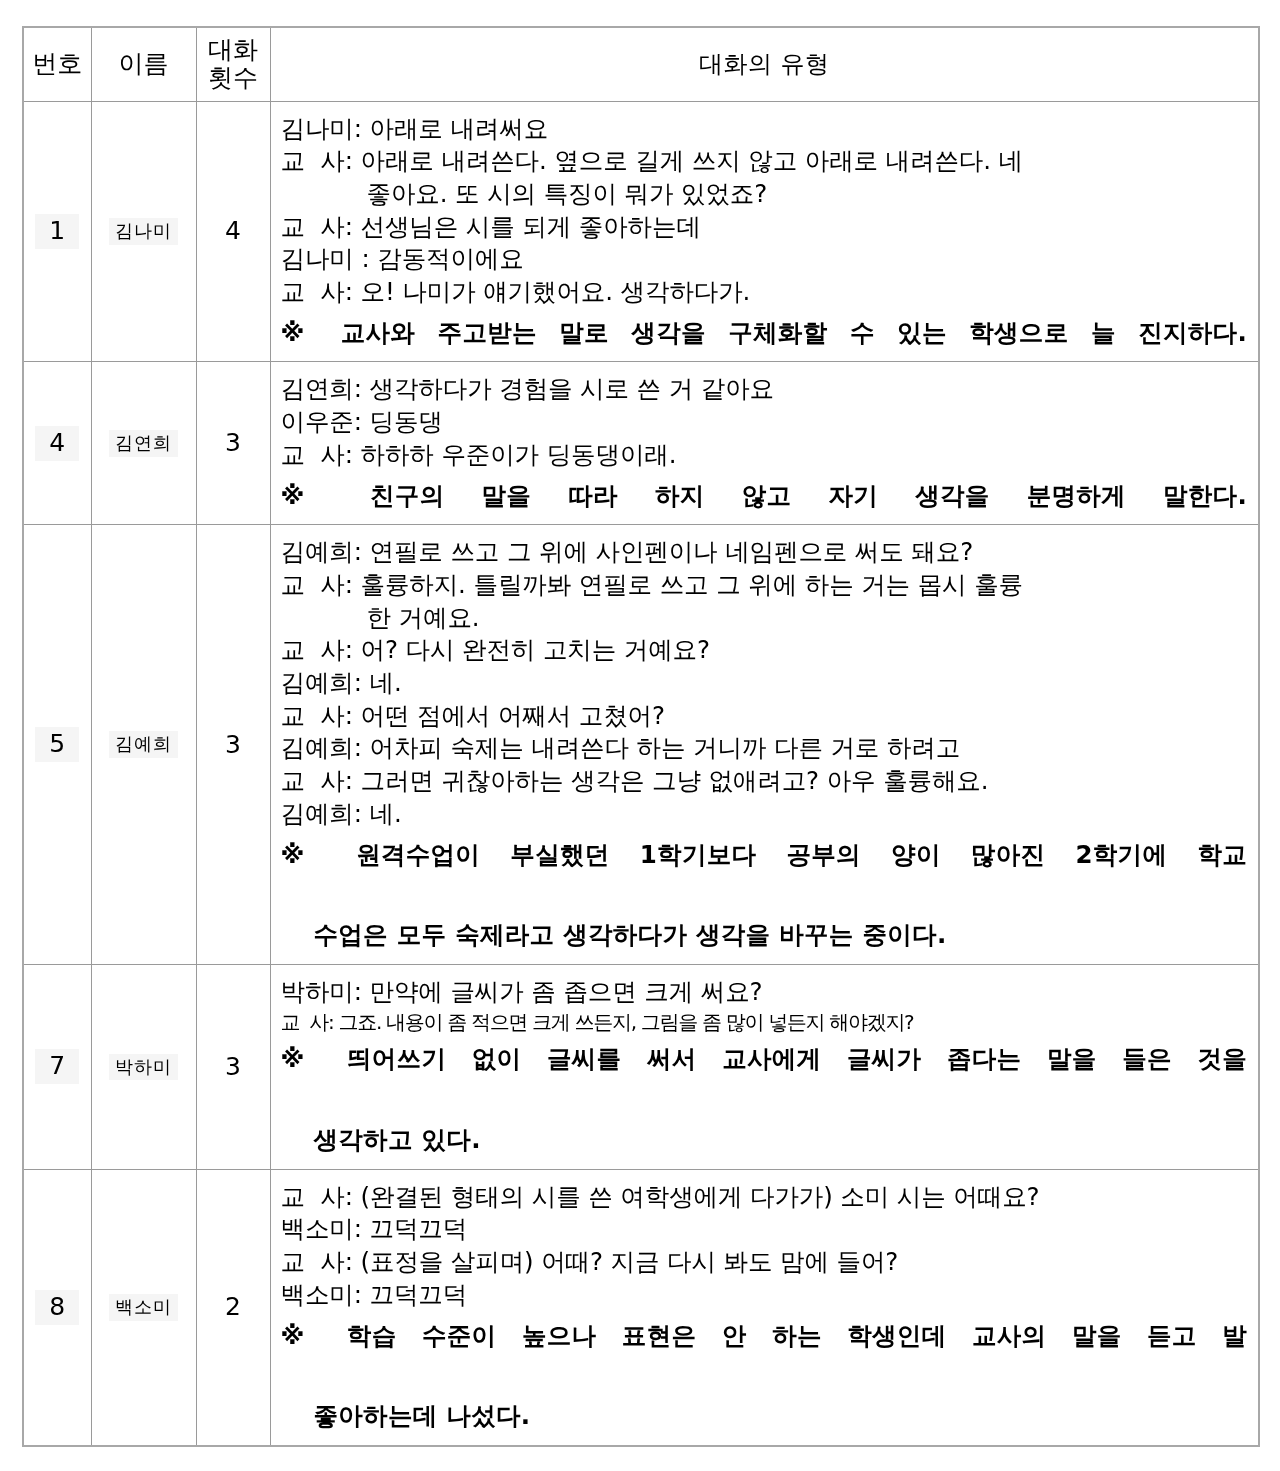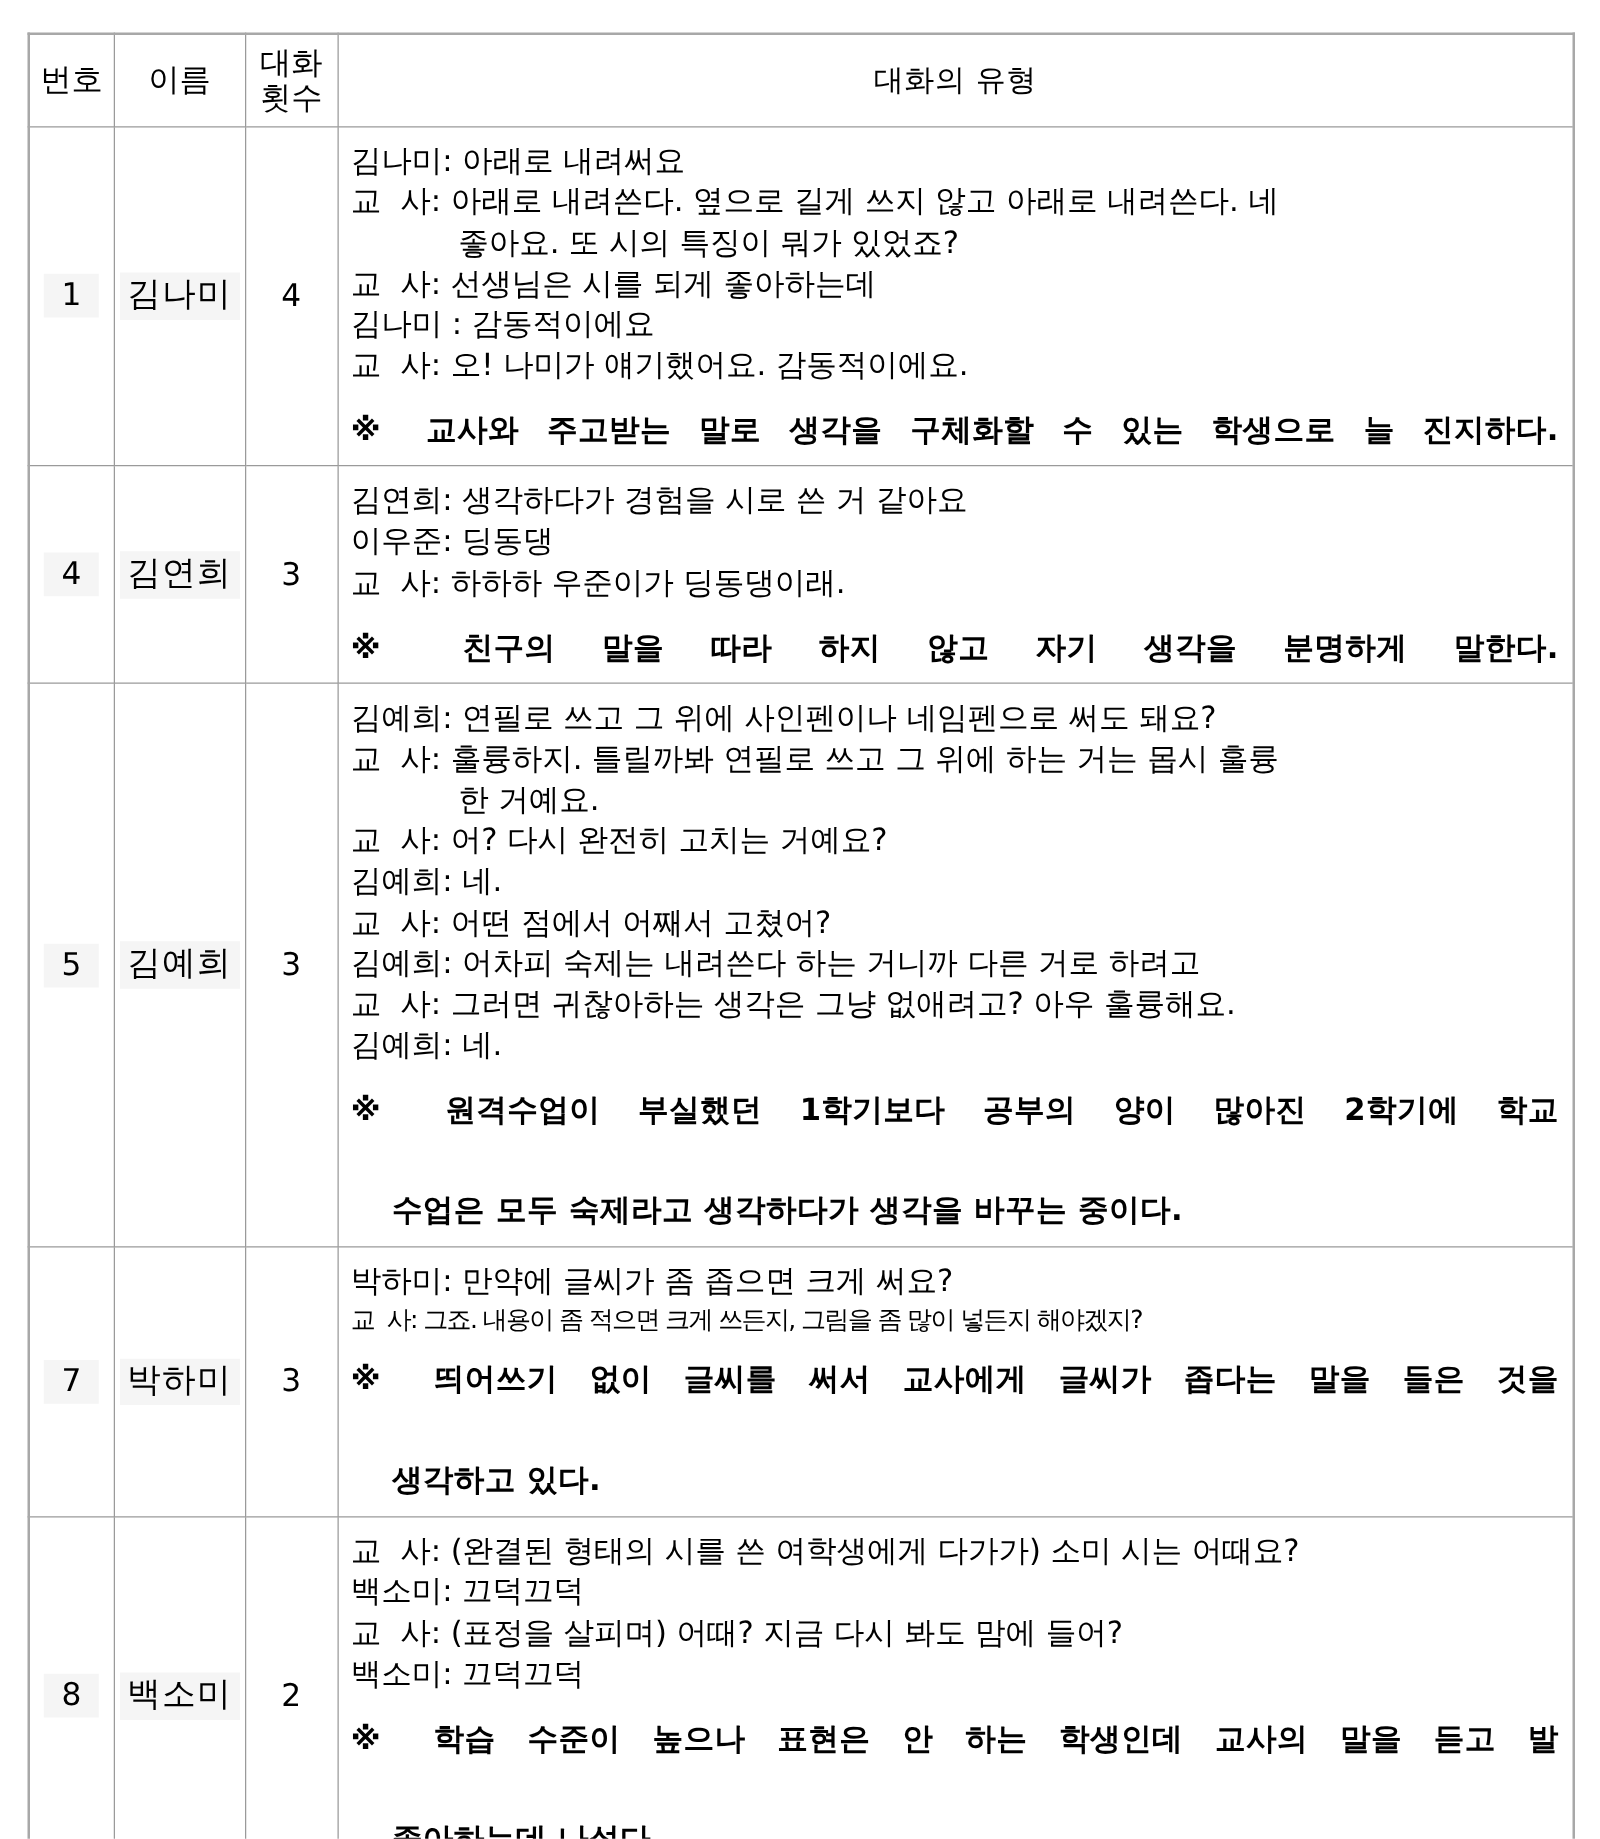--- a/index.html
+++ b/index.html
@@ -67,21 +67,21 @@
   tbody td {
     vertical-align: middle;
     padding: 0;
   }
   td.num, td.name, td.count {
     text-align: center;
     font-size: 26px;
     line-height: 1.2;
   }
   td.num   { font-size: 25px; }
-  td.name  { font-size: 27px; letter-spacing: 1px; }
+  td.name  { font-size: 18px; letter-spacing: 1px; }
   td.count { font-size: 25px; }
 
   td.num .hl, td.name .hl {
     display: inline-block;
     background: #f5f5f5;
     padding: 2px 14px 3px 14px;
   }
   td.name .hl { padding: 2px 6px 3px 6px; }
 
   td.body {
@@ -96,21 +96,21 @@
   .line {
     white-space: pre-wrap;
     display: block;
   }
   .line.cont {
     padding-left: 86px;
   }
   .line.note {
     font-weight: bold;
     letter-spacing: 0.3px;
-    margin-top: 19px;
+    margin-top: 8px;
   }
   .line.note-cont {
     font-weight: bold;
     letter-spacing: 0.3px;
     padding-left: 33px;
     margin-top: 48px;
   }
   .line.narrow {
     letter-spacing: -1.3px;
     font-size: 20px;
@@ -148,21 +148,21 @@
         <tr>
           <td class="num"><span class="hl">1</span></td>
           <td class="name"><span class="hl">김나미</span></td>
           <td class="count">4</td>
           <td class="body">
             <div class="line">김나미: 아래로 내려써요</div>
             <div class="line">교  사: 아래로 내려쓴다. 옆으로 길게 쓰지 않고 아래로 내려쓴다. 네</div>
             <div class="line cont">좋아요. 또 시의 특징이 뭐가 있었죠?</div>
             <div class="line">교  사: 선생님은 시를 되게 좋아하는데</div>
             <div class="line">김나미 : 감동적이에요</div>
-            <div class="line">교  사: 오! 나미가 얘기했어요. 감동적이에요.</div>
+            <div class="line">교  사: 오! 나미가 얘기했어요. 생각하다가.</div>
             <div class="line note just">※ 교사와 주고받는 말로 생각을 구체화할 수 있는 학생으로 늘 진지하다.</div>
           </td>
         </tr>
         <tr>
           <td class="num"><span class="hl">4</span></td>
           <td class="name"><span class="hl">김연희</span></td>
           <td class="count">3</td>
           <td class="body">
             <div class="line">김연희: 생각하다가 경험을 시로 쓴 거 같아요</div>
             <div class="line">이우준: 딩동댕</div>

